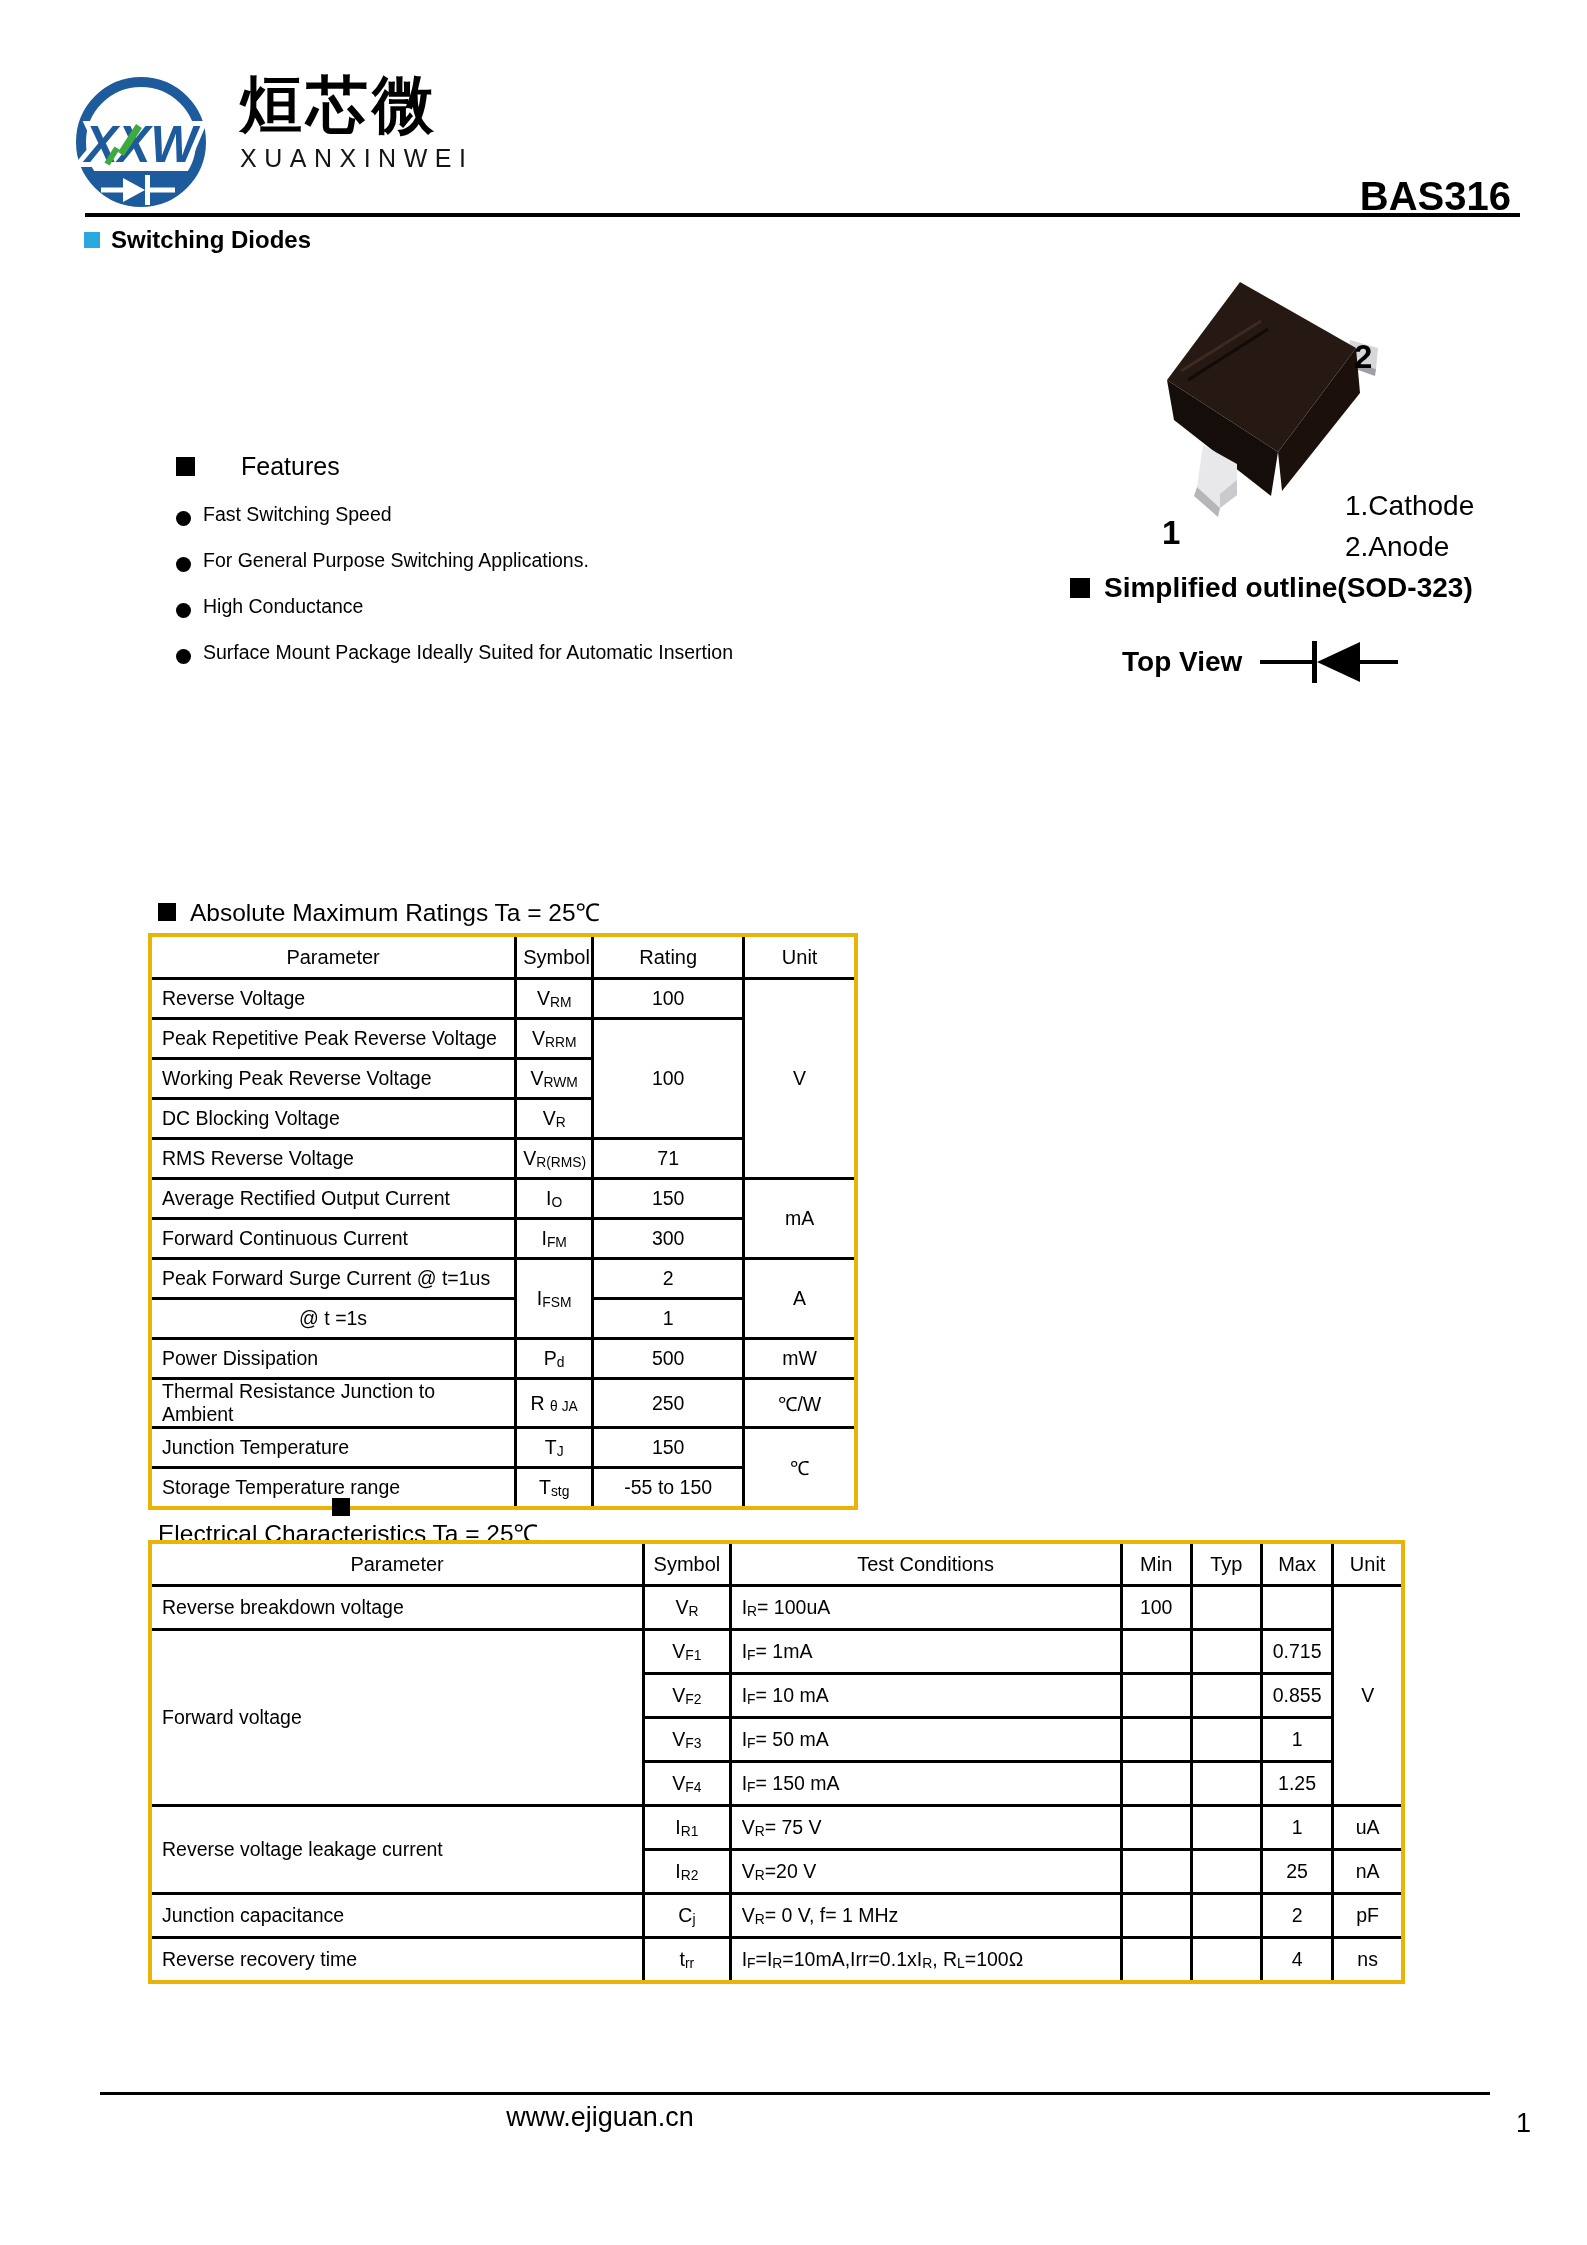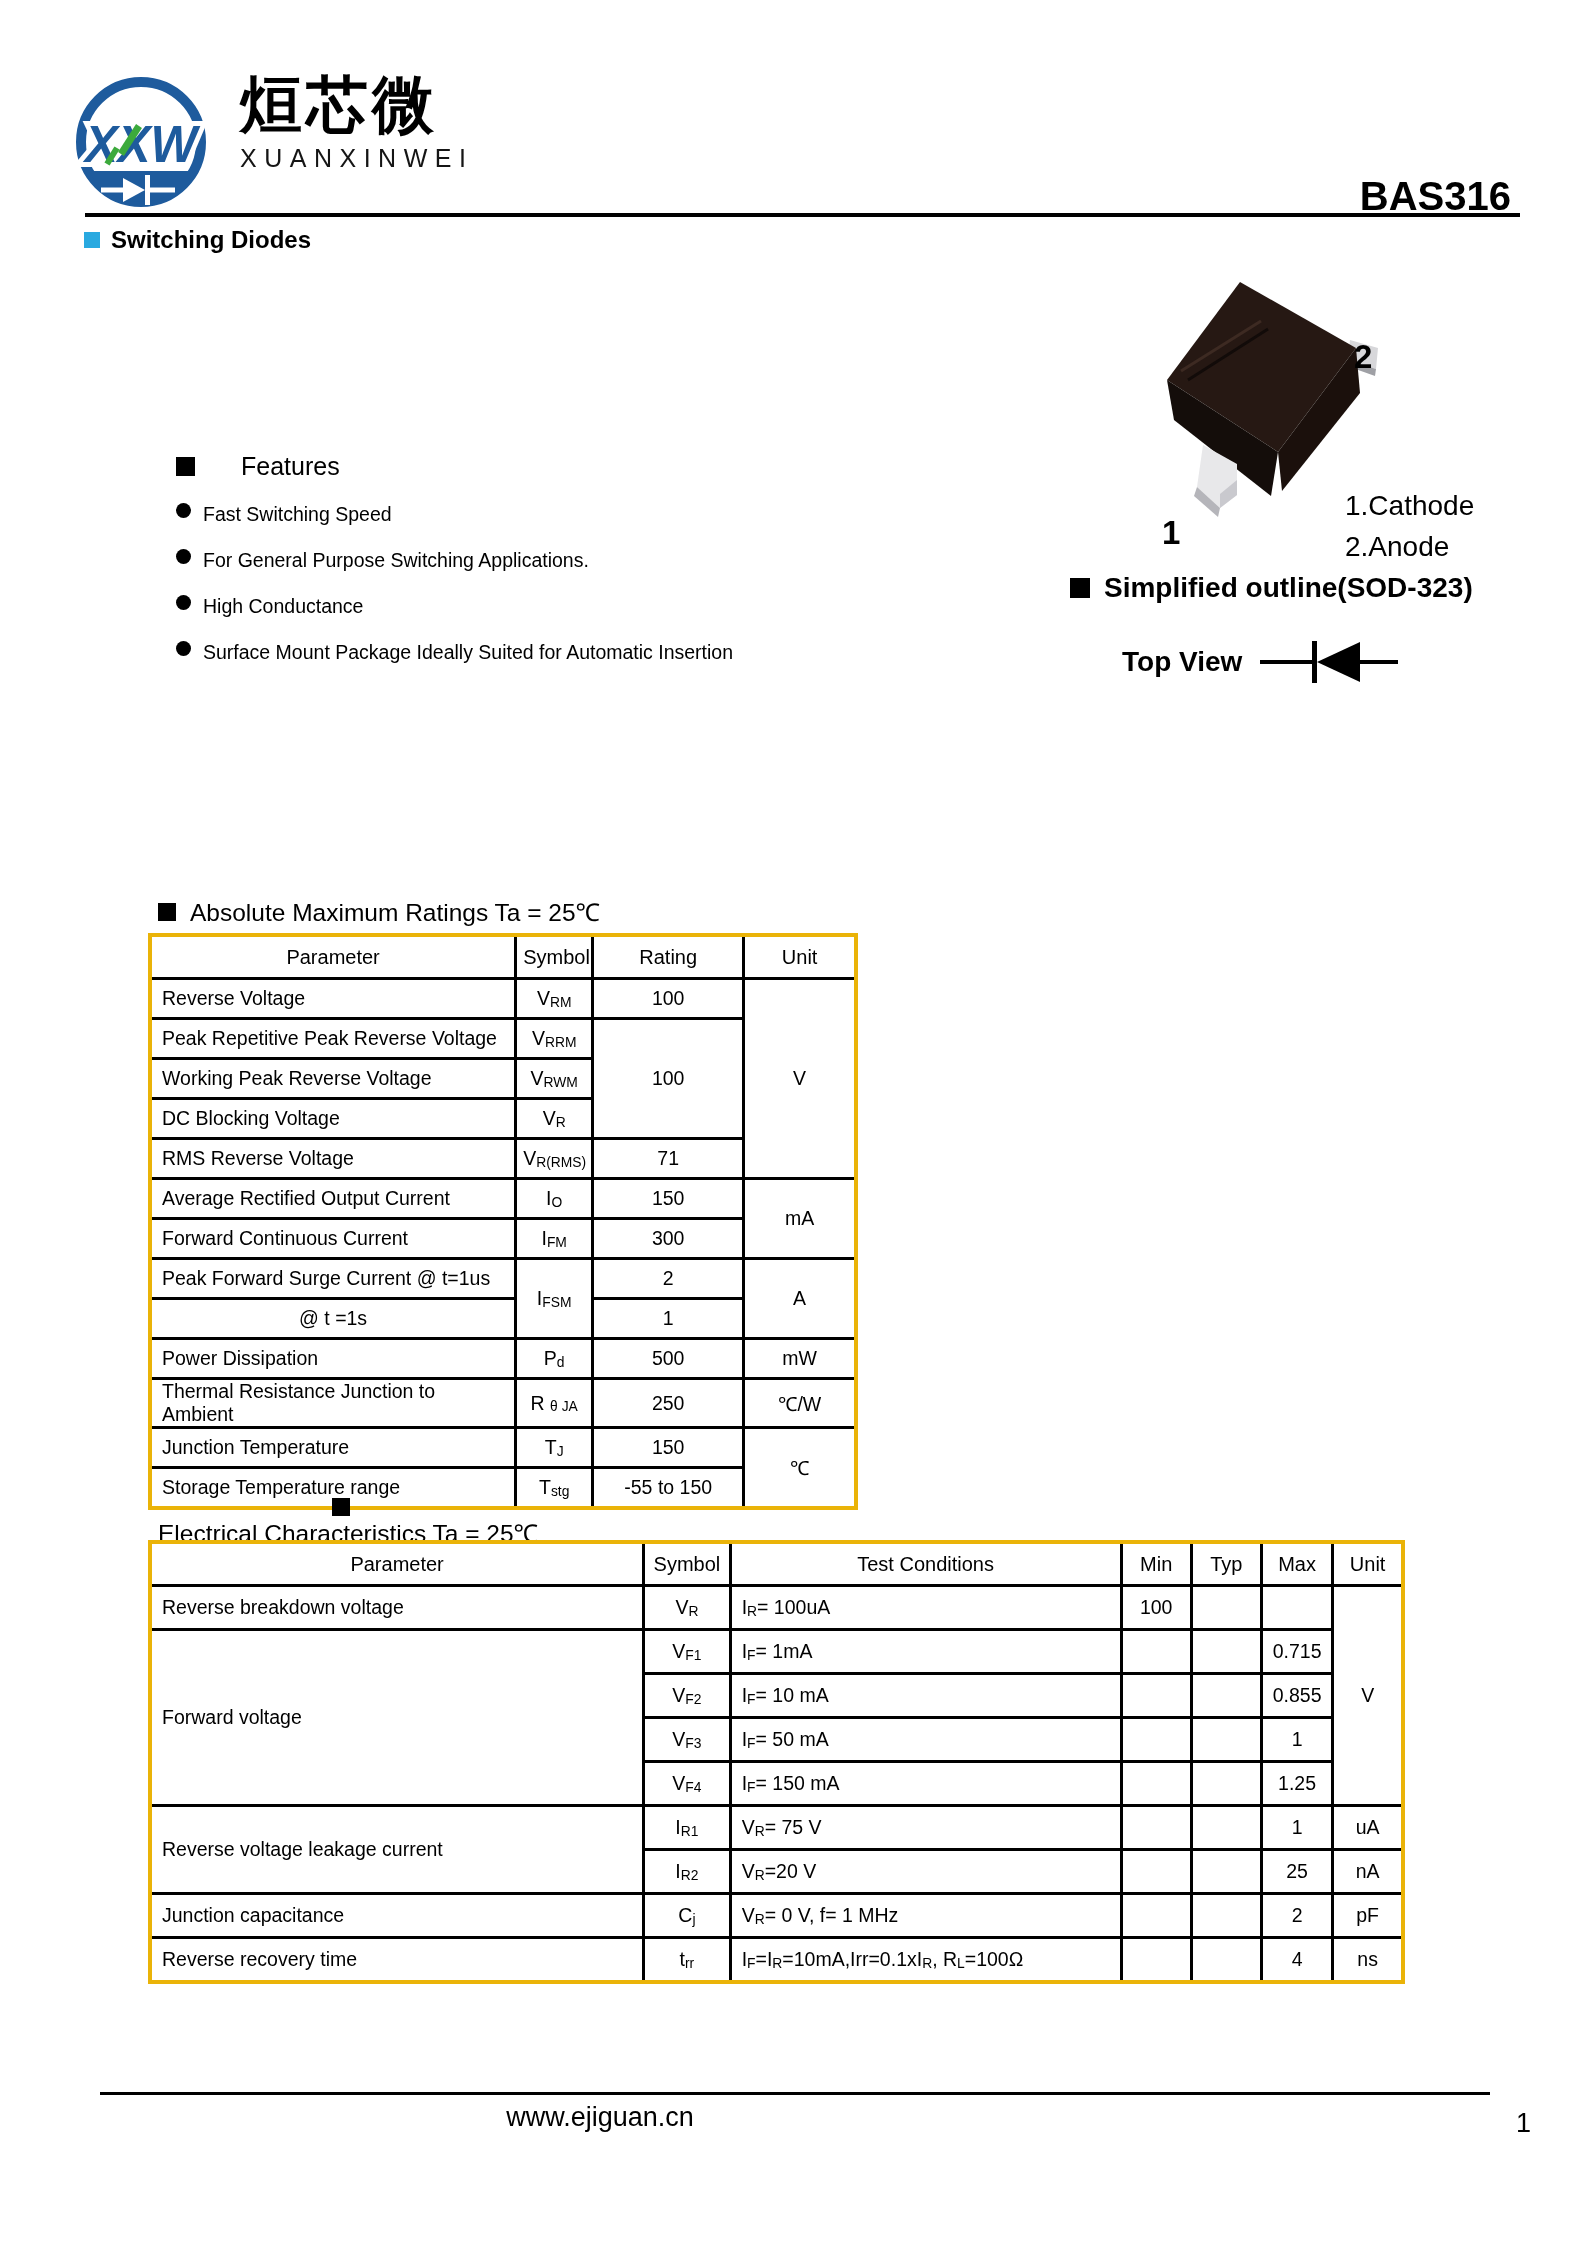--- a/index.html
+++ b/index.html
@@ -14,21 +14,21 @@
   .part-number{position:absolute;right:76px;top:158px;font-size:40px;font-weight:bold;margin-top:16px;}
   .header-rule{position:absolute;left:85px;top:213px;width:1435px;height:4px;background:#000;}
   .category-row{position:absolute;left:84px;top:226px;display:flex;align-items:center;}
   .cat-sq{width:16px;height:16px;margin-right:11px;}
   .category-label{font-size:24px;font-weight:bold;}
 
   
   .features{position:absolute;left:176px;top:452px;}
   .features-title{display:flex;align-items:center;font-size:25px;margin-bottom:22px;gap:32px;}
   .sq{display:inline-block;width:19px;height:19px;background:#000;margin-right:14px;flex:0 0 auto;}
-  .feature-item{display:flex;align-items:flex-start;font-size:19.5px;margin-bottom:23px;}
+  .feature-item{display:flex;align-items:flex-end;font-size:19.5px;margin-bottom:23px;}
   .bullet{width:15px;height:15px;border-radius:50%;background:#000;margin-right:12px;flex:0 0 auto;}
 
   
   .package-svg{position:absolute;left:1140px;top:268px;}
   .pin-desc{position:absolute;left:1345px;top:486px;font-size:28px;line-height:1.45;}
   .outline-row{position:absolute;left:1070px;top:572px;display:flex;align-items:center;}
   .outline-title{font-size:28px;font-weight:bold;}
   .topview-row{position:absolute;left:1122px;top:636px;display:flex;align-items:center;}
   .topview-label{font-size:28px;font-weight:bold;margin-right:18px;}
 

